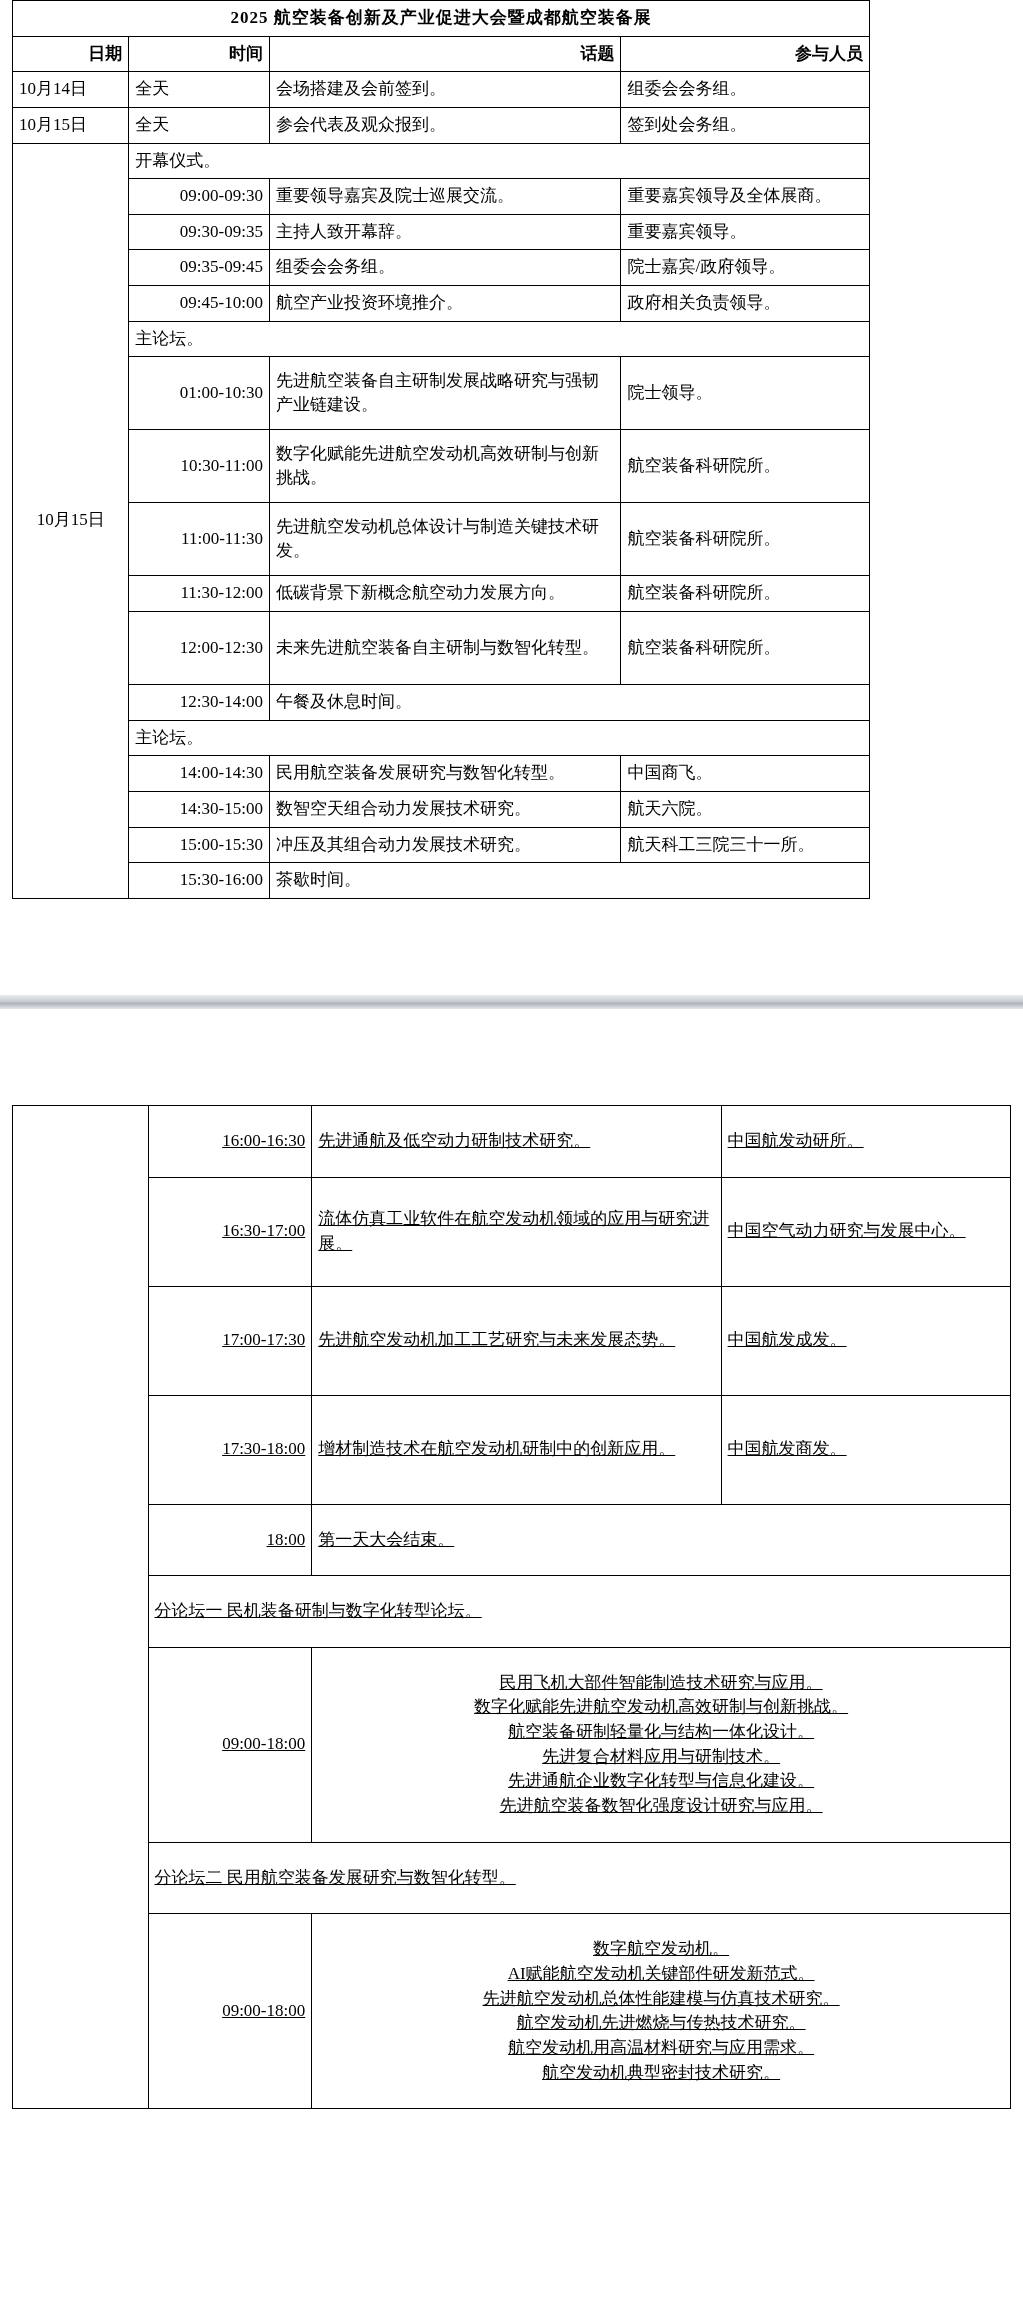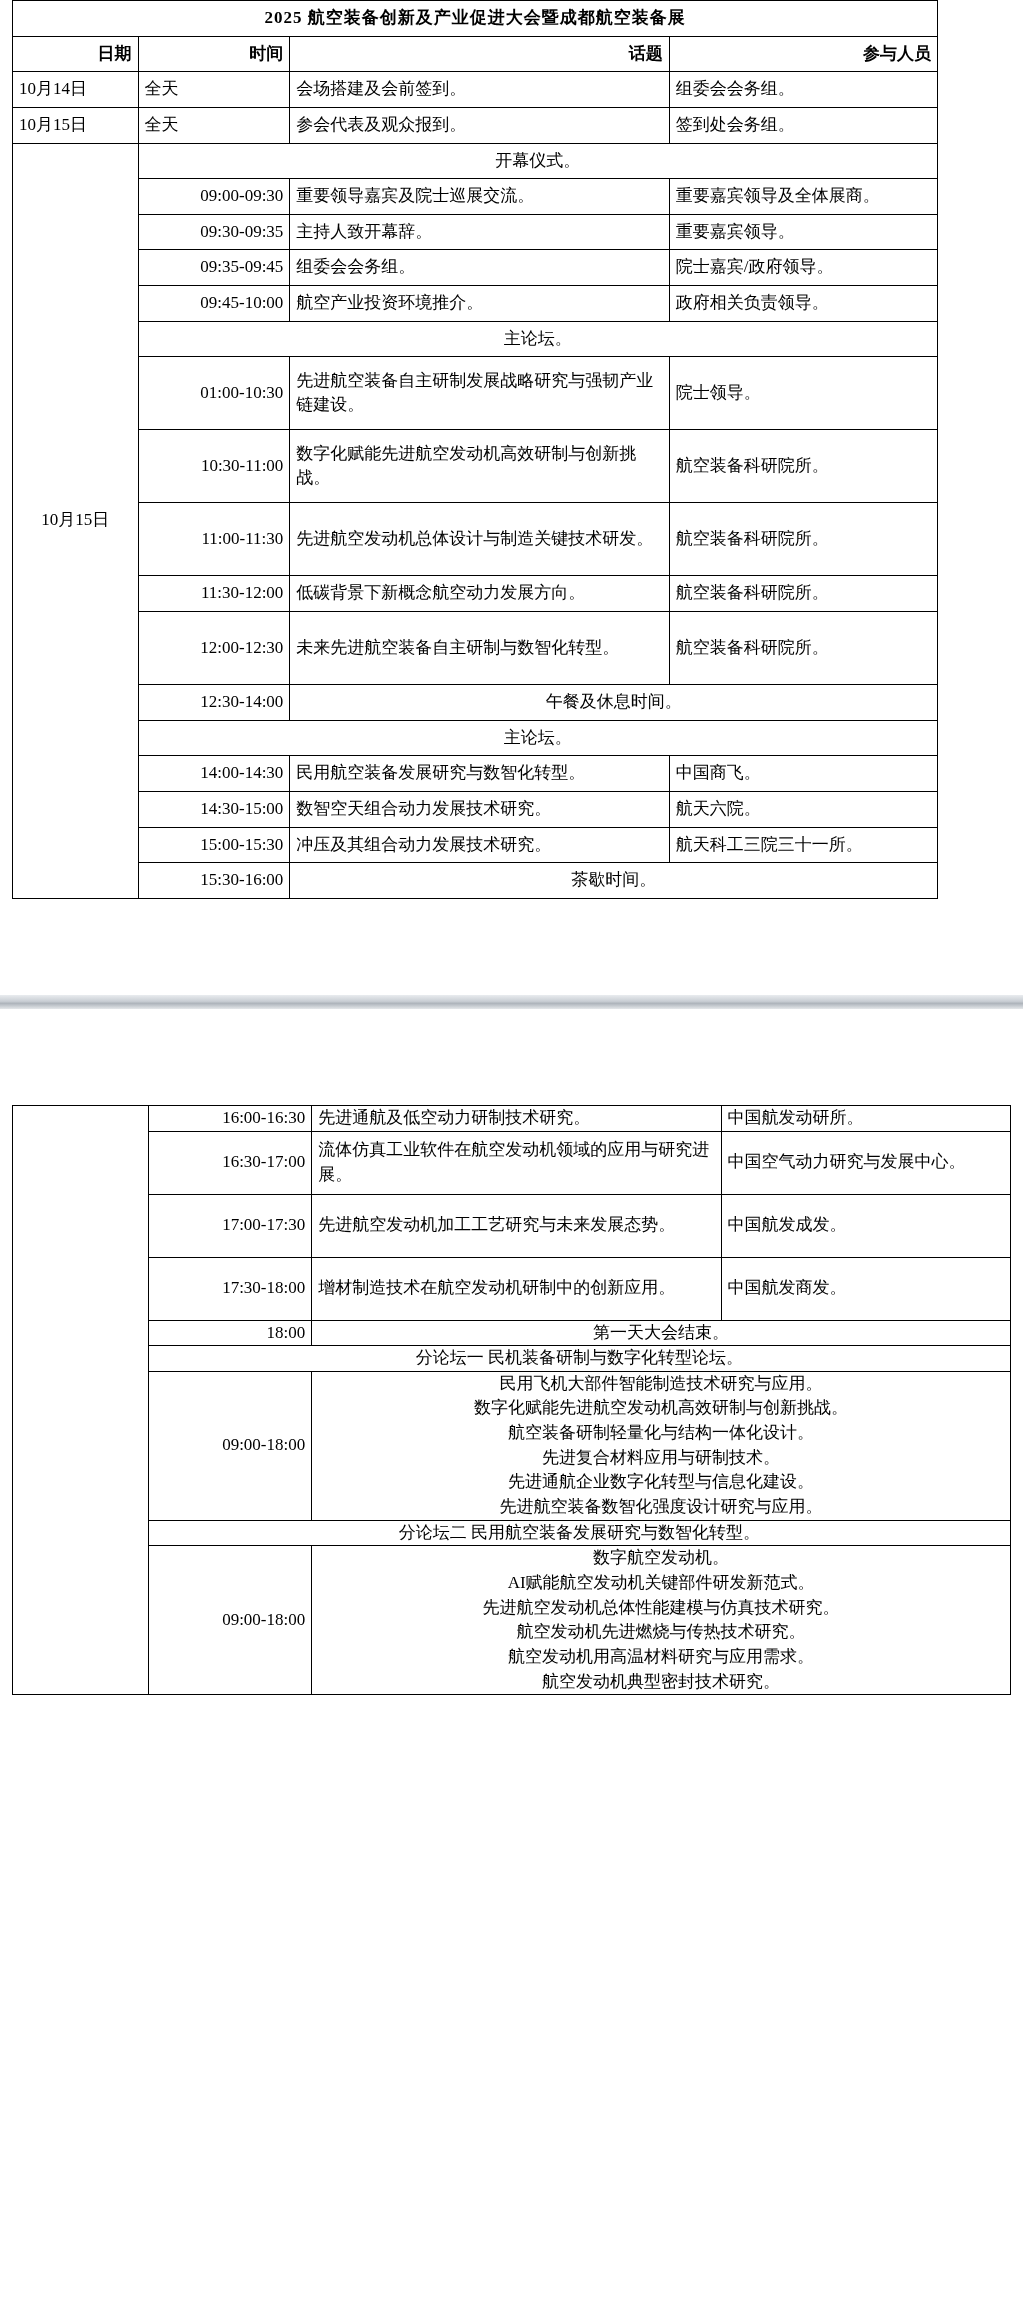--- a/index.html
+++ b/index.html
@@ -16,21 +16,21 @@
     position: relative;
     width: 1023px;
   }
   .sheet {
     width: 1023px;
     box-sizing: border-box;
     padding: 0 12px;
   }
   table.agenda {
     border-collapse: collapse;
-    width: 926px;
+    width: 858px;
     table-layout: fixed;
   }
   table.agenda td, table.agenda th {
     border: 1px solid #000000;
     padding: 5px 6px;
     font-size: 17px;
     line-height: 1.45;
     vertical-align: middle;
   }
   .title-cell {
@@ -52,43 +52,43 @@
   .c-time { width: 116px; }
   .c-topic { width: 290px; }
   .c-people { width: 205px; }
   .center { text-align: right; }
   .left { text-align: left; }
   .datecell {
     text-align: center;
     font-size: 17px;
   }
   .sub-header {
-    text-align: center;
   }
   .gap {
     height: 96px;
     background: #ffffff;
   }
   .page-break {
     height: 14px;
     background: linear-gradient(to bottom, #e9ecef 0%, #c9ced4 45%, #aeb4bb 60%, #e4e7ea 100%);
     margin: 0;
   }
   .gap2 { height: 96px; background: #ffffff; }
   table.agenda2 {
     border-collapse: collapse;
     width: 999px;
     table-layout: fixed;
   }
   table.agenda2 td {
     border: 1px solid #000000;
-    padding: 0 6px;
+    padding: 23px 6px;
     font-size: 17px;
     line-height: 1.45;
     vertical-align: middle;
+    text-decoration: underline;
   }
   .forum-list {
     text-align: center;
     line-height: 1.85;
     font-size: 17px;
   }
   .tall { height: 62px; }
 </style>
 </head>
 <body>

